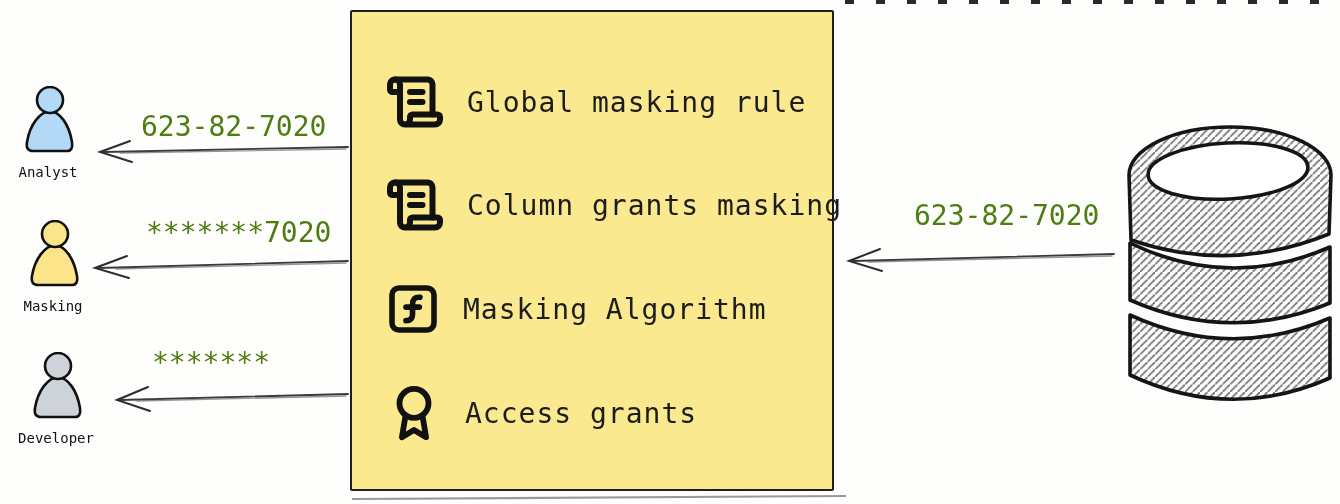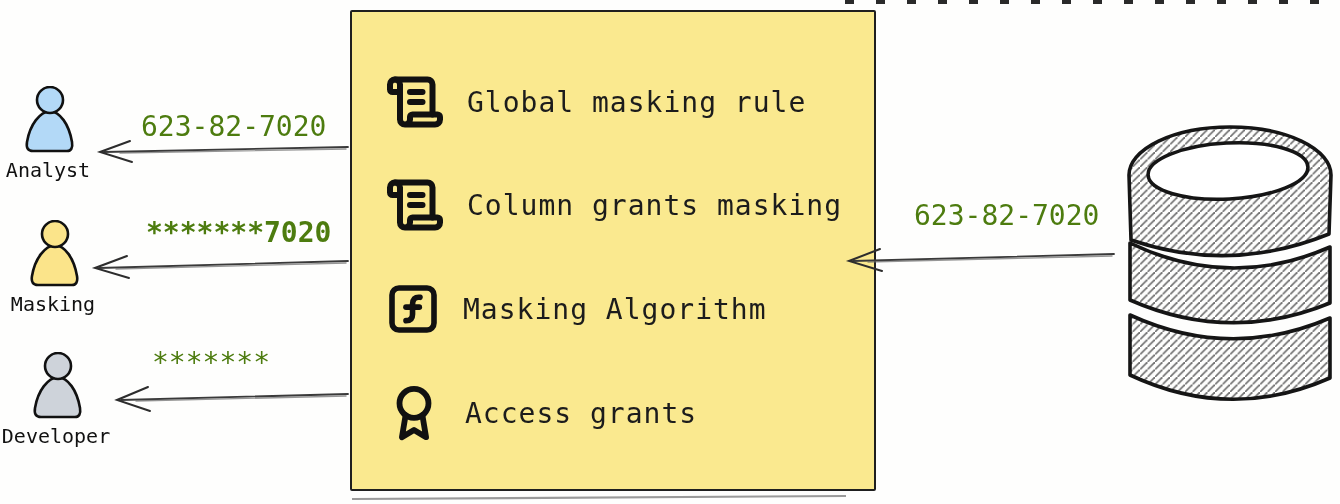--- a/index.html
+++ b/index.html
@@ -2,29 +2,29 @@
 <html><head>
 <meta charset="utf-8">
 <style>
   html,body{margin:0;padding:0;background:#ffffff;}
   #canvas{
     position:relative;width:1340px;height:504px;background:#fefefd;overflow:hidden;
     font-family:"DejaVu Sans Mono", monospace;color:#1f1f1f;
   }
   
   .mask-box{
-    position:absolute;left:350px;top:10px;width:526px;height:481px;
+    position:absolute;left:350px;top:10px;width:484px;height:481px;
     border:2.5px solid #1f1f1f;border-radius:2px;box-sizing:border-box;
   }
   .mask-row{position:absolute;left:33px;display:flex;align-items:center;gap:22px;height:70px;}
   .mask-row .row-icon{flex:0 0 auto;display:block;}
   .mask-row .row-label{font-size:28px;letter-spacing:1px;white-space:nowrap;color:#1c1c1c;}
   
   .persona{position:absolute;width:104px;display:flex;flex-direction:column;align-items:center;}
-  .persona-label{font-size:20px;color:#111;white-space:nowrap;}
+  .persona-label{margin-top:6px;font-size:14px;color:#111;white-space:nowrap;}
   
   .flow-value{position:absolute;font-size:28px;color:#4d7c0f;white-space:nowrap;}
   
   #overlay{position:absolute;left:0;top:0;width:1340px;height:504px;pointer-events:none;}
   .sketch-line{stroke:#3a3a3a;stroke-width:1.8;fill:none;stroke-linecap:round;}
   .sketch-line2{stroke:#6a6a6a;stroke-width:1.4;fill:none;stroke-linecap:round;opacity:.7;}
   .arrow-head{stroke:#2d2d2d;stroke-width:2;fill:none;stroke-linecap:round;}
 </style>
 </head>
 <body>
@@ -89,21 +89,21 @@
 
   <div class="persona" style="left:4px;top:352px;">
     <svg width="58" height="72" viewBox="0 0 56 72">
       <path d="M30,25 C20,26 10,38 7,56 C6,62 8,65 13,65 L47,65 C51,65 53,62 52,56 C49,38 40,26 30,25 Z" stroke="#111" stroke-width="2.6" stroke-linejoin="round" fill="#ced3da"></path>
       <circle cx="30" cy="14" r="13" stroke="#111" stroke-width="2.6" fill="#ced3da"></circle>
     </svg>
     <div class="persona-label">Developer</div>
   </div>
 
   <div class="flow-value" style="left:141px;top:110px;">623-82-7020</div>
-  <div class="flow-value" style="left:146px;top:216px;font-weight:bold;">*******7020</div>
+  <div class="flow-value" style="left:146px;top:216px;">*******7020</div>
   <div class="flow-value" style="left:152px;top:346px;">*******</div>
   <div class="flow-value" style="left:914px;top:199px;">623-82-7020</div>
 
   <svg id="overlay" viewBox="0 0 1340 504">
     <defs>
       <pattern id="hatch" patternUnits="userSpaceOnUse" width="7.5" height="7.5">
         <path d="M-1,8.5 L8.5,-1" stroke="#6f6f6f" stroke-width="1.7"></path>
       </pattern>
     </defs>
 

